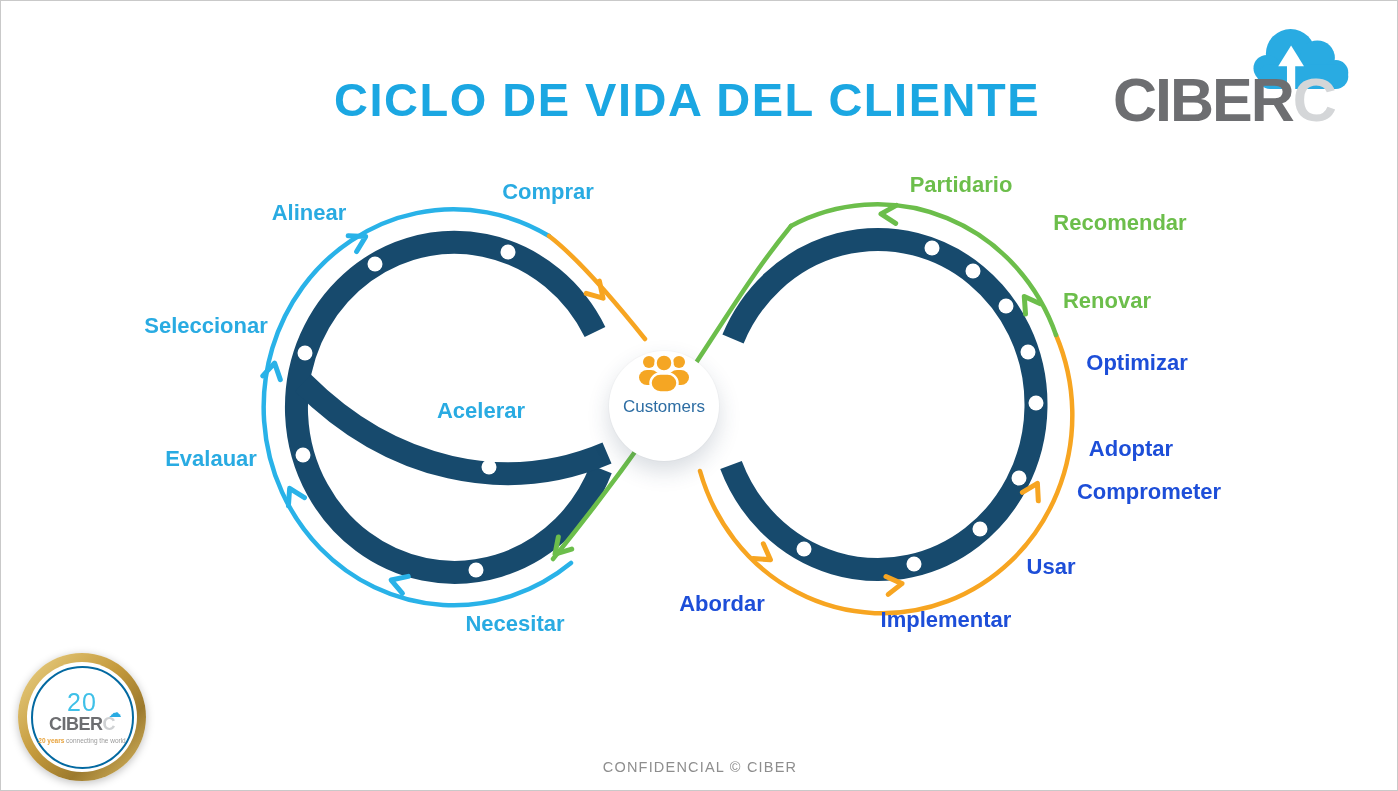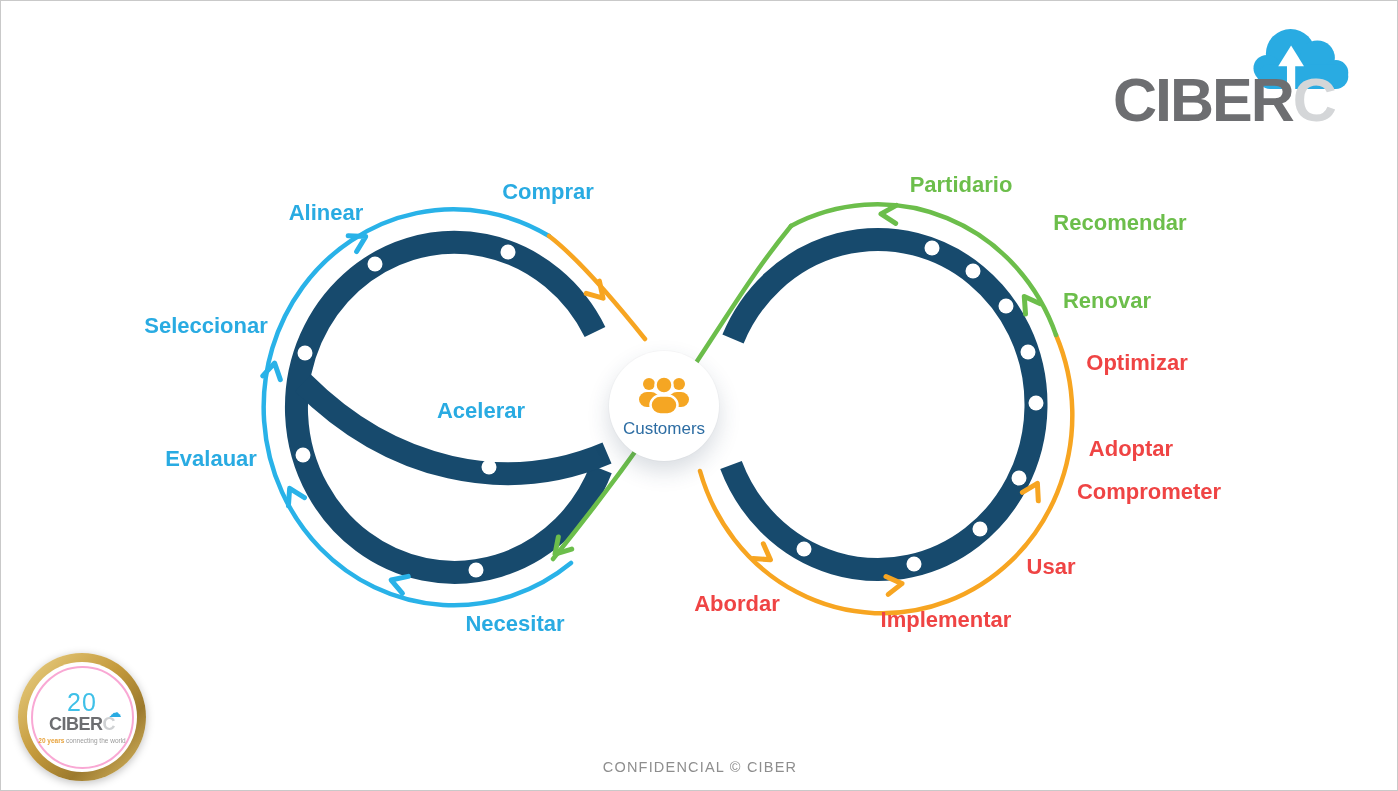--- a/index.html
+++ b/index.html
@@ -22,55 +22,55 @@
     position:absolute;left:0;bottom:-8px;font-size:61px;font-weight:800;
     letter-spacing:-2px;color:#6D6E71;line-height:1;white-space:nowrap;
   }
   .logo-text .light{color:#D4D6D8;}
   
   .stage{
     position:absolute;transform:translate(-50%,-50%);
     font-size:22px;font-weight:700;white-space:nowrap;
   }
   .c-cyan{color:#29ABE2;}
-  .c-orange{color:#ef4444;}
+  .c-orange{color:#1d4ed8;}
   .c-green{color:#6CBE4B;}
-  .p-alinear{left:308px;top:212px;margin-left:17px;}      .p-comprar{left:547px;top:191px;}
+  .p-alinear{left:308px;top:212px;}      .p-comprar{left:547px;top:191px;}
   .p-seleccionar{left:205px;top:325px;}  .p-evalauar{left:210px;top:458px;}
   .p-acelerar{left:480px;top:410px;}     .p-necesitar{left:514px;top:623px;}
-  .p-abordar{left:736px;top:603px;}      .p-implementar{left:945px;top:619px;}
+  .p-abordar{left:721px;top:603px;}      .p-implementar{left:945px;top:619px;}
   .p-usar{left:1044px;top:566px;margin-left:6px;}        .p-comprometer{left:1148px;top:491px;}
   .p-adoptar{left:1130px;top:448px;text-align:center;}     .p-optimizar{left:1136px;top:362px;}
   .p-renovar{left:1106px;top:300px;}     .p-recomendar{left:1071px;top:222px;margin-left:48px;}
   .p-partidario{left:960px;top:184px;}
   
   .customers{
     left:608px;top:350px;width:110px;height:110px;border-radius:50%;
     background:#ffffff;display:flex;flex-direction:column;align-items:center;
-    justify-content:center;gap:4px;
+    gap:4px;
     box-shadow:0 10px 22px rgba(40,60,90,.18),0 0 0 1px rgba(0,0,0,.02);
   }
   .customers-label{font-size:17px;color:#2D6DA3;}
   
   .footer{
     left:699px;top:766px;transform:translate(-50%,-50%);
     font-size:14.5px;letter-spacing:1.2px;color:#8E8E8E;white-space:nowrap;
   }
   
   .badge{
     left:17px;top:652px;width:128px;height:128px;border-radius:50%;
     background:linear-gradient(135deg,#ecd388 0%,#c49a3c 45%,#9c7a2e 70%,#dfc06a 100%);
     display:flex;align-items:center;justify-content:center;
     box-shadow:0 2px 8px rgba(0,0,0,.25);
   }
   .badge-w{width:110px;height:110px;border-radius:50%;background:#fff;
     display:flex;align-items:center;justify-content:center;}
   .badge-in{
     width:103px;height:103px;border-radius:50%;background:#fff;
-    border:2px solid #f9a8d4;box-sizing:border-box;
+    border:2px solid #0369a1;box-sizing:border-box;
     display:flex;flex-direction:column;align-items:center;justify-content:center;
   }
   .badge-num{font-size:25px;font-weight:400;color:#3FC0E8;line-height:1;letter-spacing:1px;}
   .badge-brand{position:relative;font-size:18px;font-weight:800;letter-spacing:-.5px;
     color:#6D6E71;line-height:1.1;}
   .badge-brand .light{color:#CFD1D3;}
   .badge-brand .mini-cloud{
     position:absolute;right:-6px;top:-9px;font-size:13px;color:#29ABE2;
     font-family:"DejaVu Sans",sans-serif;}
   .badge-tag{font-size:6.5px;margin-top:3px;white-space:nowrap;}
@@ -126,20 +126,21 @@
       <path stroke="#F7A521" d="M-12,-9 L3,0 L-12,9" transform="translate(600,295) rotate(47)"></path>
       <path stroke="#F7A521" d="M-12,-9 L3,0 L-12,9" transform="translate(767,557) rotate(35)"></path>
       <path stroke="#F7A521" d="M-12,-9 L3,0 L-12,9" transform="translate(898,583) rotate(-7)"></path>
       <path stroke="#F7A521" d="M-12,-9 L3,0 L-12,9" transform="translate(1035,485) rotate(-62)"></path>
       <path stroke="#6CBE4B" d="M-12,-9 L3,0 L-12,9" transform="translate(883,213) rotate(182)"></path>
       <path stroke="#6CBE4B" d="M-12,-9 L3,0 L-12,9" transform="translate(1025,298) rotate(-125)"></path>
       <path stroke="#6CBE4B" d="M-12,-9 L3,0 L-12,9" transform="translate(556,551) rotate(132)"></path>
     </g>
   </svg>
 
+  <div class="abs title">CICLO DE VIDA DEL CLIENTE</div>
 
   <div class="abs logo">
     <svg class="logo-cloud" viewBox="0 0 100 66">
       <g fill="#29ABE2">
         <circle cx="36" cy="28" r="24"></circle>
         <circle cx="13" cy="42" r="13"></circle>
         <circle cx="62" cy="32" r="17"></circle>
         <circle cx="80" cy="46" r="12"></circle>
         <rect x="4" y="38" width="88" height="24" rx="12"></rect>
       </g>

